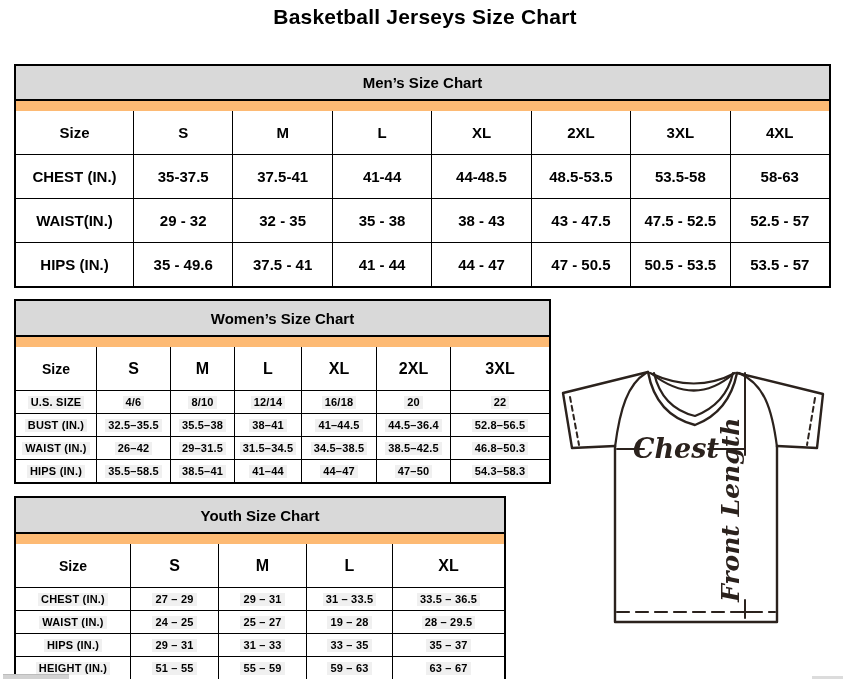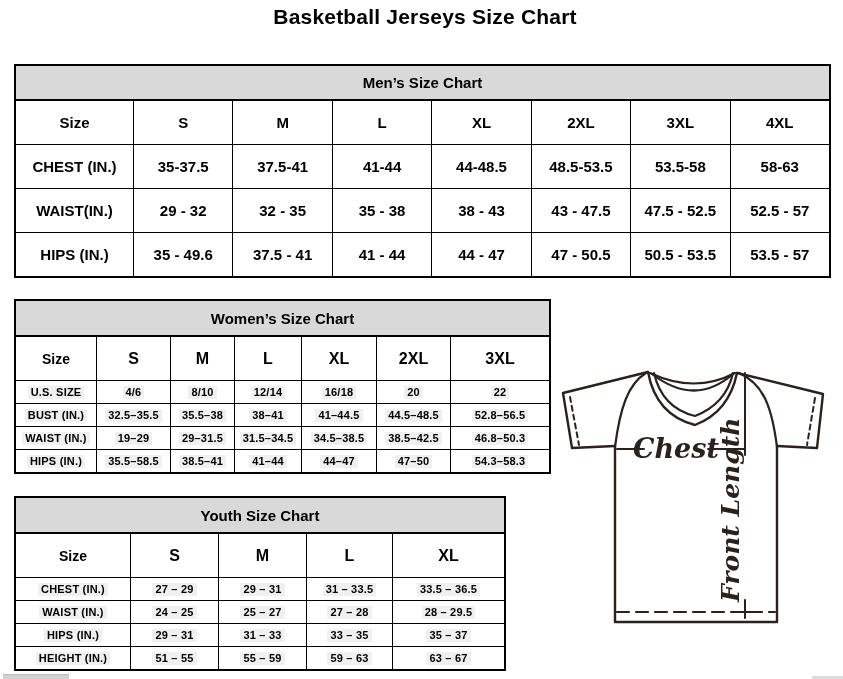--- a/index.html
+++ b/index.html
@@ -11,21 +11,21 @@
   .page-title {
     position:absolute; top:5px; left:0; width:810px; text-align:center;
     font-size:21px; font-weight:bold; letter-spacing:0.2px;padding-left:20px;
   }
   .size-table { position:absolute; border:2px solid #000; background:#fdba74; }
   .band {
     height:33px; background:#d9d9d9; border-bottom:2px solid #000;
     display:flex; align-items:center; justify-content:center;
     font-size:15px; font-weight:bold;
   }
-  .grid { display:grid; gap:1px; background:#000; }
+  .grid { display:grid; gap:1px; background:#000;margin-top:10px; }
   .cell {
     background:#fff; display:flex; align-items:center; justify-content:center;
     font-weight:bold; white-space:nowrap;
   }
   
   #mens-table { left:14px; top:64px; width:813px; }
   #mens-table .grid { grid-template-columns:117px repeat(7,1fr); grid-template-rows:repeat(4,43px); }
   #mens-table .cell { font-size:15px; }
   
   #womens-table { left:14px; top:299px; width:533px; }
@@ -133,30 +133,30 @@
       <div class="cell val">
         <span class="hl">35.5–38</span>
       </div>
       <div class="cell val">
         <span class="hl">38–41</span>
       </div>
       <div class="cell val">
         <span class="hl">41–44.5</span>
       </div>
       <div class="cell val">
-        <span class="hl">44.5–48.5</span>
+        <span class="hl">44.5–36.4</span>
       </div>
       <div class="cell val">
         <span class="hl">52.8–56.5</span>
       </div>
       <div class="cell rlbl">
         <span class="hl">WAIST (IN.)</span>
       </div>
       <div class="cell val">
-        <span class="hl">19–29</span>
+        <span class="hl">26–42</span>
       </div>
       <div class="cell val">
         <span class="hl">29–31.5</span>
       </div>
       <div class="cell val">
         <span class="hl">31.5–34.5</span>
       </div>
       <div class="cell val">
         <span class="hl">34.5–38.5</span>
       </div>
@@ -216,21 +216,21 @@
       <div class="cell rlbl">
         <span class="hl">WAIST (IN.)</span>
       </div>
       <div class="cell val">
         <span class="hl">24 – 25</span>
       </div>
       <div class="cell val">
         <span class="hl">25 – 27</span>
       </div>
       <div class="cell val">
-        <span class="hl">27 – 28</span>
+        <span class="hl">19 – 28</span>
       </div>
       <div class="cell val">
         <span class="hl">28 – 29.5</span>
       </div>
       <div class="cell rlbl">
         <span class="hl">HIPS (IN.)</span>
       </div>
       <div class="cell val">
         <span class="hl">29 – 31</span>
       </div>

